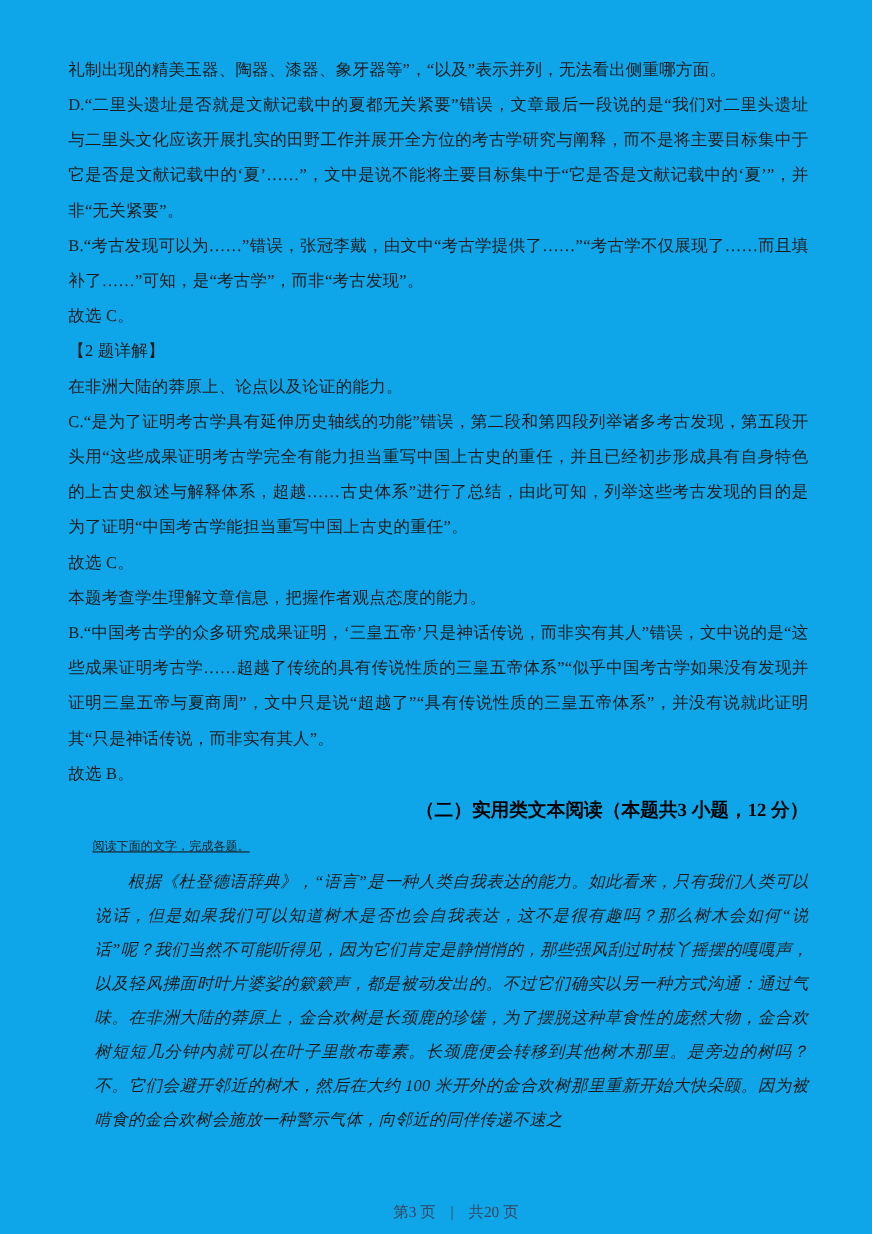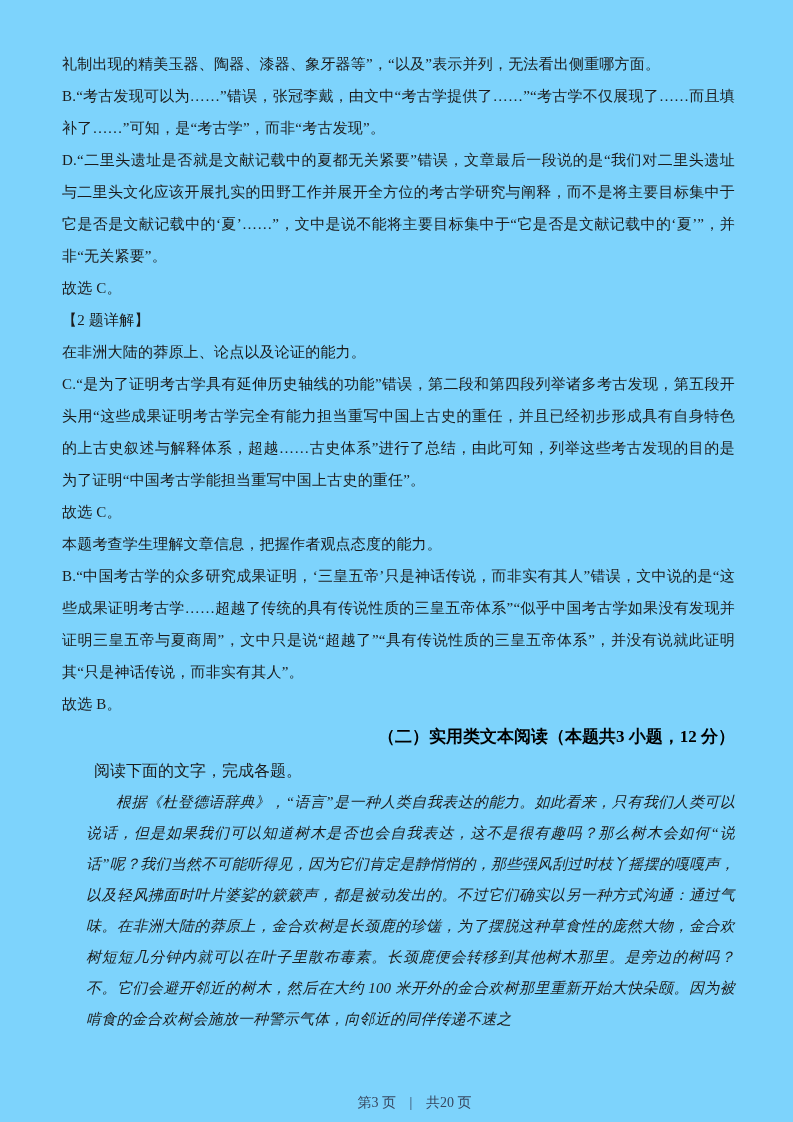--- a/index.html
+++ b/index.html
@@ -11,21 +11,21 @@
     width: 793px;
     height: 1122px;
     position: relative;
     font-family: "Liberation Serif", serif;
     color: #1c1c1c;
     overflow: hidden;
   }
   .page {
     position: absolute;
     inset: 0;
-    background: #7dd3fc;
+    background: #0ea5e9;
   }
   .content {
     position: absolute;
     left: 62px;
     right: 58px;
     top: 48px;
   }
   .para {
     margin: 0;
     text-align: justify;
@@ -37,23 +37,24 @@
   }
   .section-heading {
     font-size: 17px;
     font-weight: 700;
     line-height: 34px;
     text-indent: 2em;
     color: #000000;
     text-align: right;
   }
   .intro {
-    font-size: 16px;
+    font-size: 11px;
     line-height: 33px;
     text-indent: 2em;
+    text-decoration: underline;
   }
   .passage {
     font-size: 15px;
     line-height: 31px;
     font-style: italic;
     text-indent: 2em;
     letter-spacing: 0.2px;
     margin-left: 24px;
   }
   .footer {
@@ -69,22 +70,22 @@
     display: inline-block;
     margin: 0 10px;
   }
 </style>
 </head>
 <body>
 
 <div class="page">
   <div class="content">
       <div class="para answer">礼制出现的精美玉器、陶器、漆器、象牙器等”，“以及”表示并列，无法看出侧重哪方面。</div>
+      <div class="para answer">D.“二里头遗址是否就是文献记载中的夏都无关紧要”错误，文章最后一段说的是“我们对二里头遗址与二里头文化应该开展扎实的田野工作并展开全方位的考古学研究与阐释，而不是将主要目标集中于它是否是文献记载中的‘夏’……”，文中是说不能将主要目标集中于“它是否是文献记载中的‘夏’”，并非“无关紧要”。</div>
       <div class="para answer">B.“考古发现可以为……”错误，张冠李戴，由文中“考古学提供了……”“考古学不仅展现了……而且填补了……”可知，是“考古学”，而非“考古发现”。</div>
-      <div class="para answer">D.“二里头遗址是否就是文献记载中的夏都无关紧要”错误，文章最后一段说的是“我们对二里头遗址与二里头文化应该开展扎实的田野工作并展开全方位的考古学研究与阐释，而不是将主要目标集中于它是否是文献记载中的‘夏’……”，文中是说不能将主要目标集中于“它是否是文献记载中的‘夏’”，并非“无关紧要”。</div>
       <div class="para answer">故选 C。</div>
       <div class="para answer">【2 题详解】</div>
       <div class="para answer">在非洲大陆的莽原上、论点以及论证的能力。</div>
       <div class="para answer">C.“是为了证明考古学具有延伸历史轴线的功能”错误，第二段和第四段列举诸多考古发现，第五段开头用“这些成果证明考古学完全有能力担当重写中国上古史的重任，并且已经初步形成具有自身特色的上古史叙述与解释体系，超越……古史体系”进行了总结，由此可知，列举这些考古发现的目的是为了证明“中国考古学能担当重写中国上古史的重任”。</div>
       <div class="para answer">故选 C。</div>
       <div class="para answer">本题考查学生理解文章信息，把握作者观点态度的能力。</div>
       <div class="para answer">B.“中国考古学的众多研究成果证明，‘三皇五帝’只是神话传说，而非实有其人”错误，文中说的是“这些成果证明考古学……超越了传统的具有传说性质的三皇五帝体系”“似乎中国考古学如果没有发现并证明三皇五帝与夏商周”，文中只是说“超越了”“具有传说性质的三皇五帝体系”，并没有说就此证明其“只是神话传说，而非实有其人”。</div>
       <div class="para answer">故选 B。</div>
       <div class="para section-heading">（二）实用类文本阅读（本题共3 小题，12 分）</div>
       <div class="para intro">阅读下面的文字，完成各题。</div>

